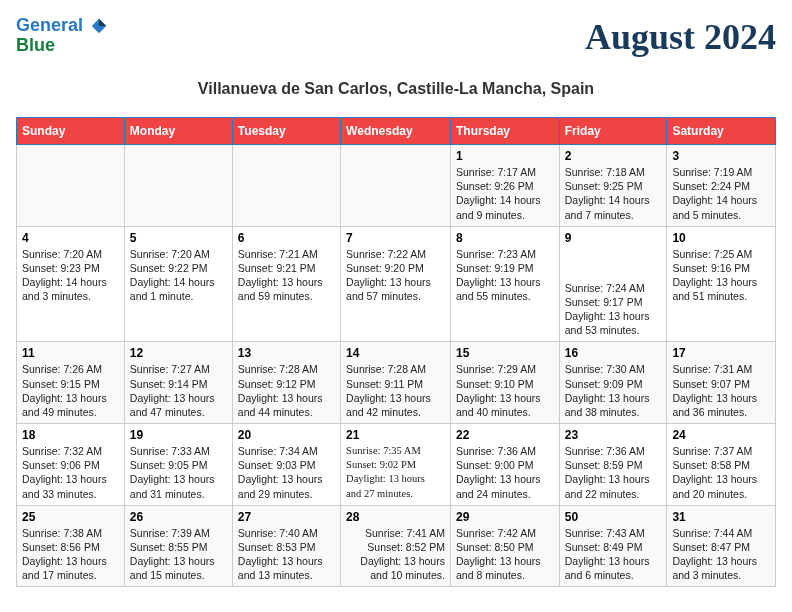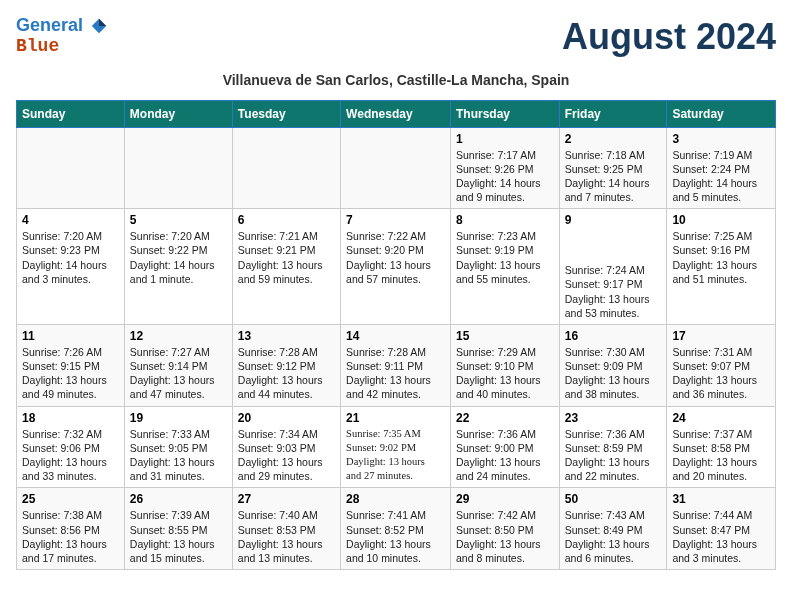--- a/index.html
+++ b/index.html
@@ -25,46 +25,47 @@
       color: #2979c4;
     }
     .logo-icon {
       width: 18px;
       height: 18px;
       margin-left: 2px;
     }
     .title-section {
       text-align: center;
       margin-bottom: 2px;
+      font-family: Liberation Serif, serif;
     }
     .month-title {
       font-size: 36px;
       font-weight: bold;
       color: #1a3a5c;
     }
     .subtitle {
-      font-size: 14px;
+      font-size: 16px;
       font-weight: bold;
       color: #333;
       text-align: center;
-      margin-bottom: 12px;
+      margin-bottom: 19px;
     }
     .top-row {
       display: flex;
       justify-content: space-between;
       align-items: flex-start;
-      margin-bottom: 11px;
+      margin-bottom: 20px;
     }
     table {
       width: 100%;
       border-collapse: collapse;
       font-size: 11px;
     }
     thead th {
-      background-color: #0f766e;
+      background-color: #ef4444;
       color: #fff;
       text-align: left;
       padding: 6px 5px;
       font-size: 12px;
       font-weight: bold;
       border: 1px solid #2979c4;
     }
     tbody td {
       border: 1px solid #ccc;
       vertical-align: top;
@@ -102,21 +103,21 @@
   <div class="header-logo">
     <div>
       <div class="logo-text">
         <span>General</span>
         <svg class="logo-icon" viewBox="0 0 20 20" style="display:inline-block;vertical-align:middle;">
           <polygon points="10,2 18,10 10,18 2,10" fill="#2979c4"></polygon>
           <polygon points="10,2 18,10 10,10" fill="#1a3a5c"></polygon>
         </svg>
       </div>
       <div class="logo-text">
-        <span style="color:#c2410c;font-family:Liberation Mono, monospace;">Blue</span>
+        <span style="color:#15803d;">Blue</span>
       </div>
     </div>
   </div>
   <div class="title-section">
     <div class="month-title">August 2024</div>
   </div>
 </div>
 <div class="subtitle">Villanueva de San Carlos, Castille-La Mancha, Spain</div>
 
 <table>
@@ -329,21 +330,21 @@
         </td>
         <td>
           <span class="day-number">27</span>
           <div class="day-info" style="white-space: pre-line;">Sunrise: 7:40 AM
 Sunset: 8:53 PM
 Daylight: 13 hours
 and 13 minutes.</div>
         </td>
         <td>
           <span class="day-number">28</span>
-          <div class="day-info" style="white-space: pre-line;">Sunrise: 7:41 AM
+          <div class="day-info" style="white-space: pre-line; text-align: right;">Sunrise: 7:41 AM
 Sunset: 8:52 PM
 Daylight: 13 hours
 and 10 minutes.</div>
         </td>
         <td>
           <span class="day-number">29</span>
           <div class="day-info" style="white-space: pre-line;">Sunrise: 7:42 AM
 Sunset: 8:50 PM
 Daylight: 13 hours
 and 8 minutes.</div>

